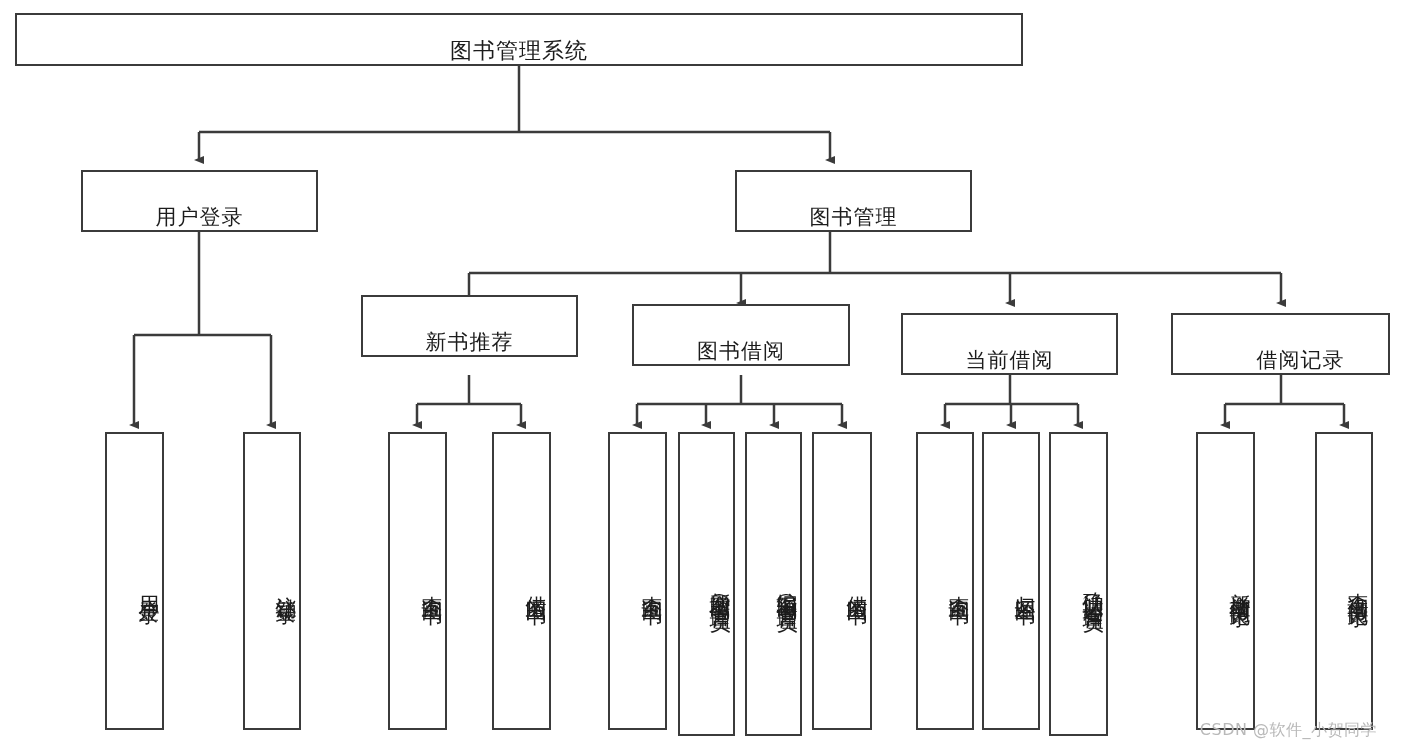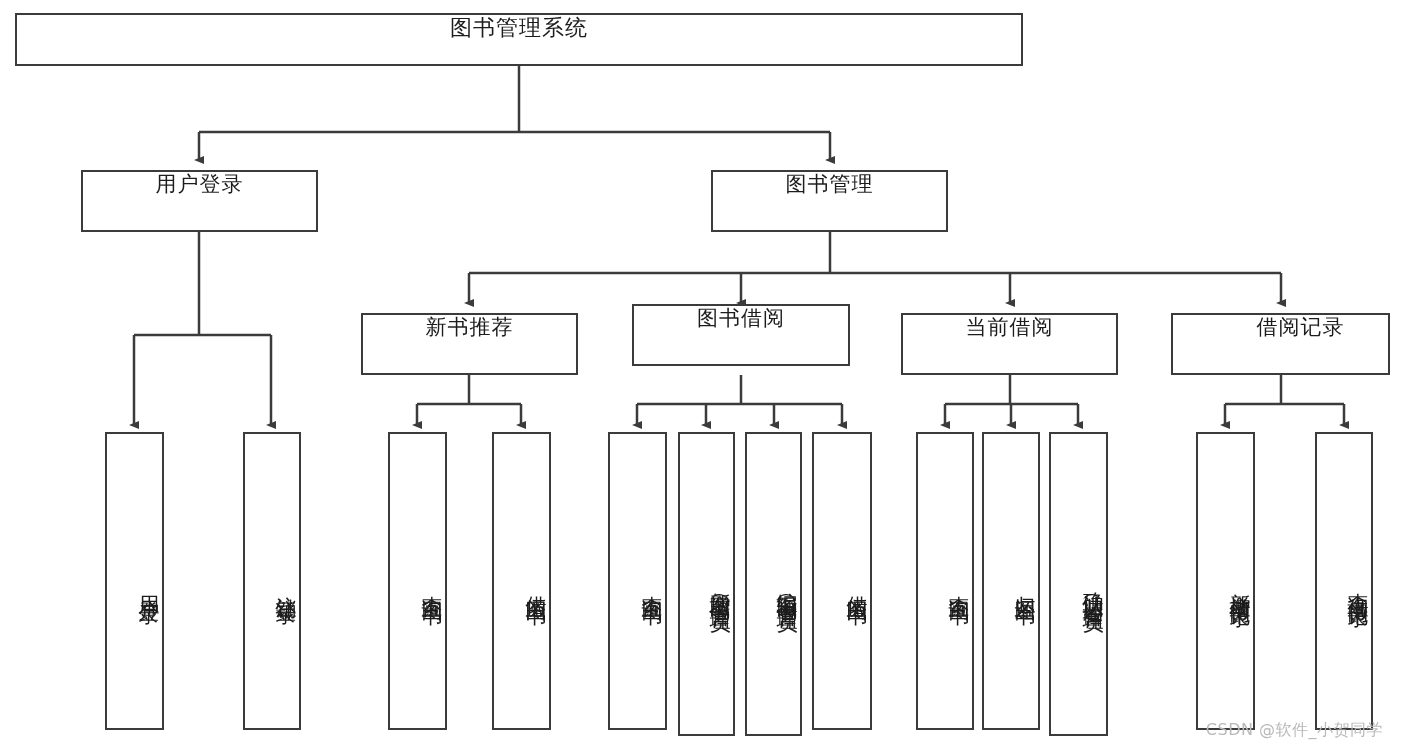--- a/index.html
+++ b/index.html
@@ -25,21 +25,21 @@
     width: 1405px;
     height: 747px;
     pointer-events: none;
   }
   .node {
     position: absolute;
     box-sizing: border-box;
     border: 2px solid #3b3b3b;
     background: #ffffff;
     display: flex;
-    align-items: flex-start;
+    align-items: flex-end;
     justify-content: center;
     color: #1c1c1c;
   }
   .node.horiz {
     font-size: 21px;
     letter-spacing: 1px;
     line-height: 1.2;
   }
   .node.root {
     font-size: 22px;
@@ -55,21 +55,21 @@
     align-items: flex-start;
     justify-content: center;
   }
   .node.vert .vlabel {
     writing-mode: vertical-rl;
     text-orientation: upright;
     white-space: normal;
   }
   .watermark {
     position: absolute;
-    right: 22px;
+    right: 28px;
     bottom: 6px;
     font-size: 16px;
     color: #b9b9b9;
     letter-spacing: 0.5px;
     white-space: nowrap;
   }
 </style>
 </head>
 <body>
 
@@ -125,25 +125,25 @@
     </g>
   </svg>
 
   <div class="node horiz root" style="left:15px; top:13px; width:1008px; height:53px;">
     <span>图书管理系统</span>
   </div>
 
   <div class="node horiz" style="left:81px; top:170px; width:237px; height:62px;">
     <span>用户登录</span>
   </div>
-  <div class="node horiz" style="left:711px; top:170px; width:237px; height:62px;">
+  <div class="node horiz" style="left:735px; top:170px; width:237px; height:62px;">
     <span>图书管理</span>
   </div>
 
-  <div class="node horiz" style="left:361px; top:313px; width:217px; height:62px;">
+  <div class="node horiz" style="left:361px; top:295px; width:217px; height:62px;">
     <span>新书推荐</span>
   </div>
   <div class="node horiz" style="left:632px; top:304px; width:218px; height:62px;">
     <span>图书借阅</span>
   </div>
   <div class="node horiz" style="left:901px; top:313px; width:217px; height:62px;">
     <span>当前借阅</span>
   </div>
   <div class="node horiz" style="left:1171px; top:313px; width:219px; height:62px;padding-left:40px;">
     <span>借阅记录</span>

